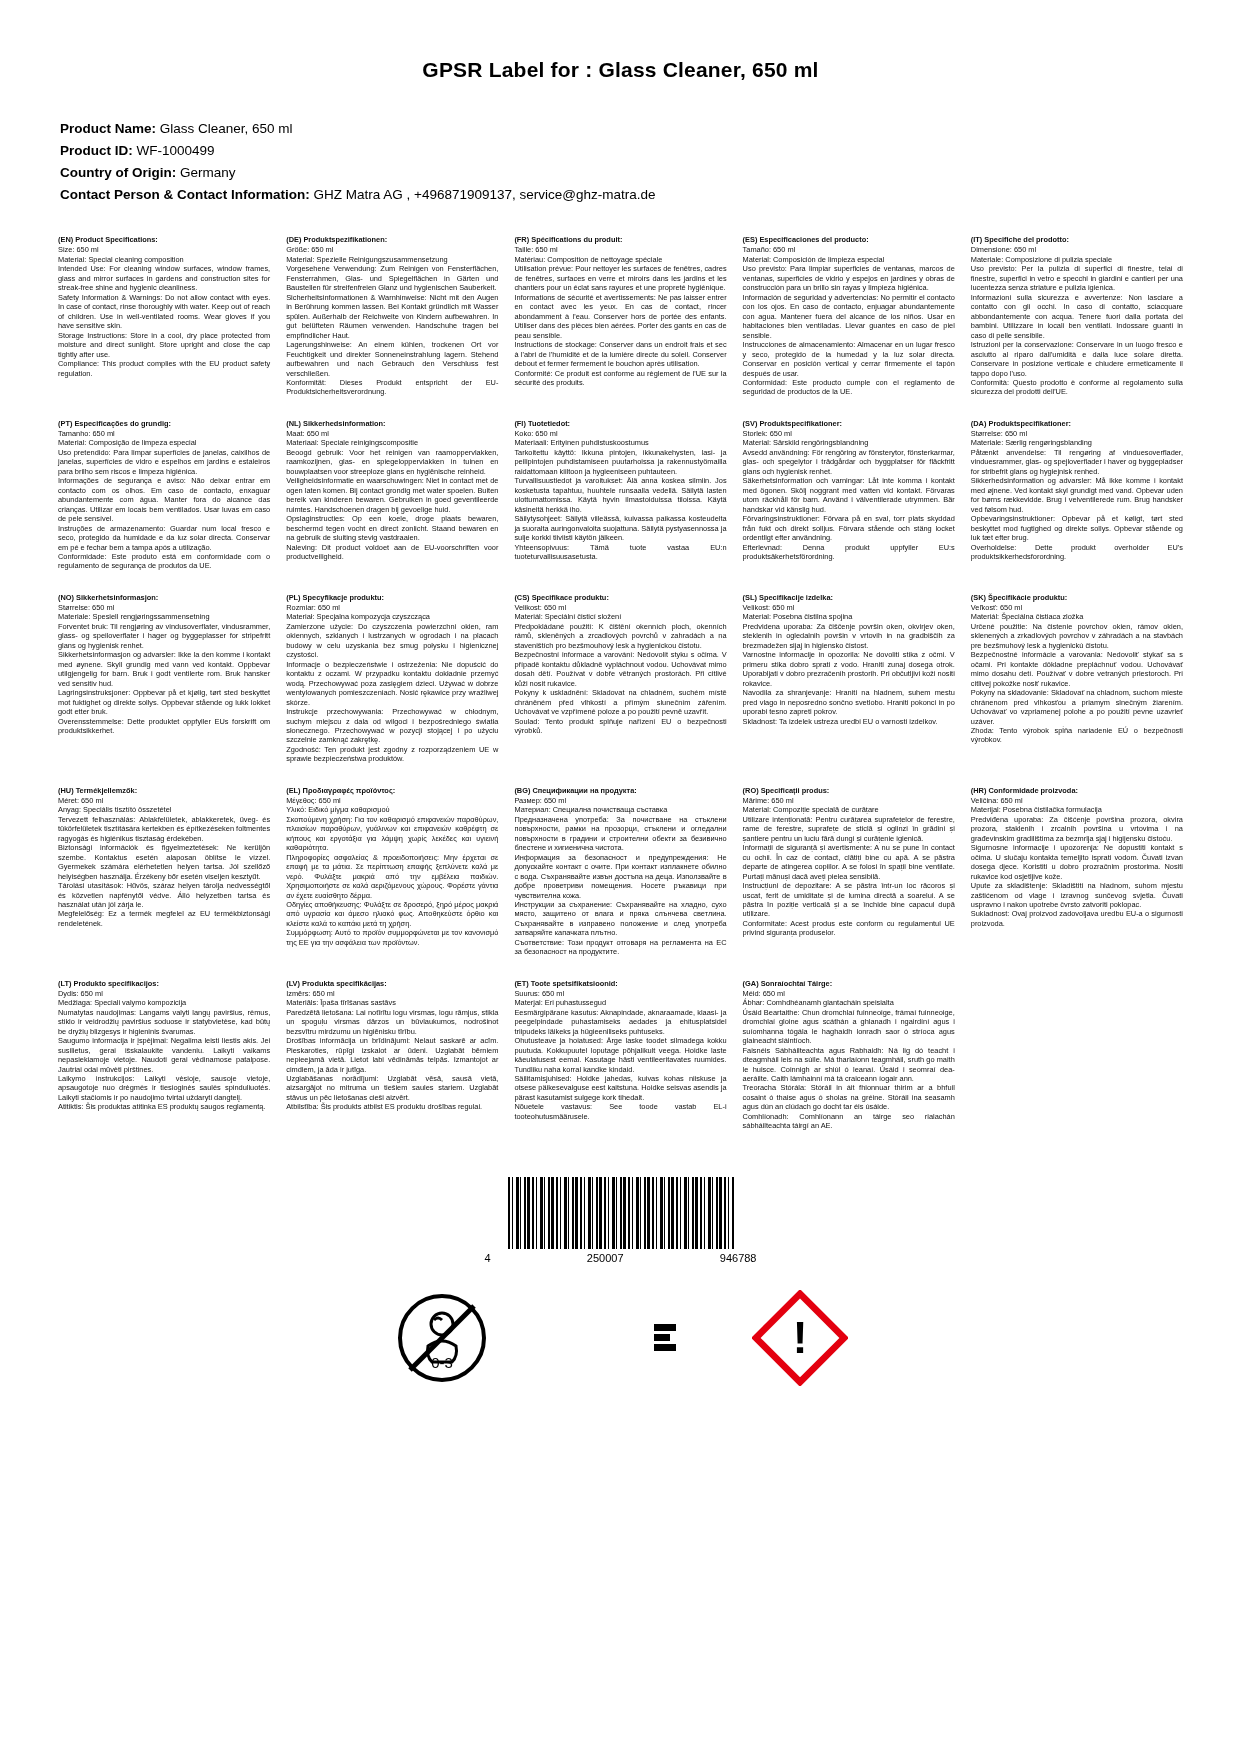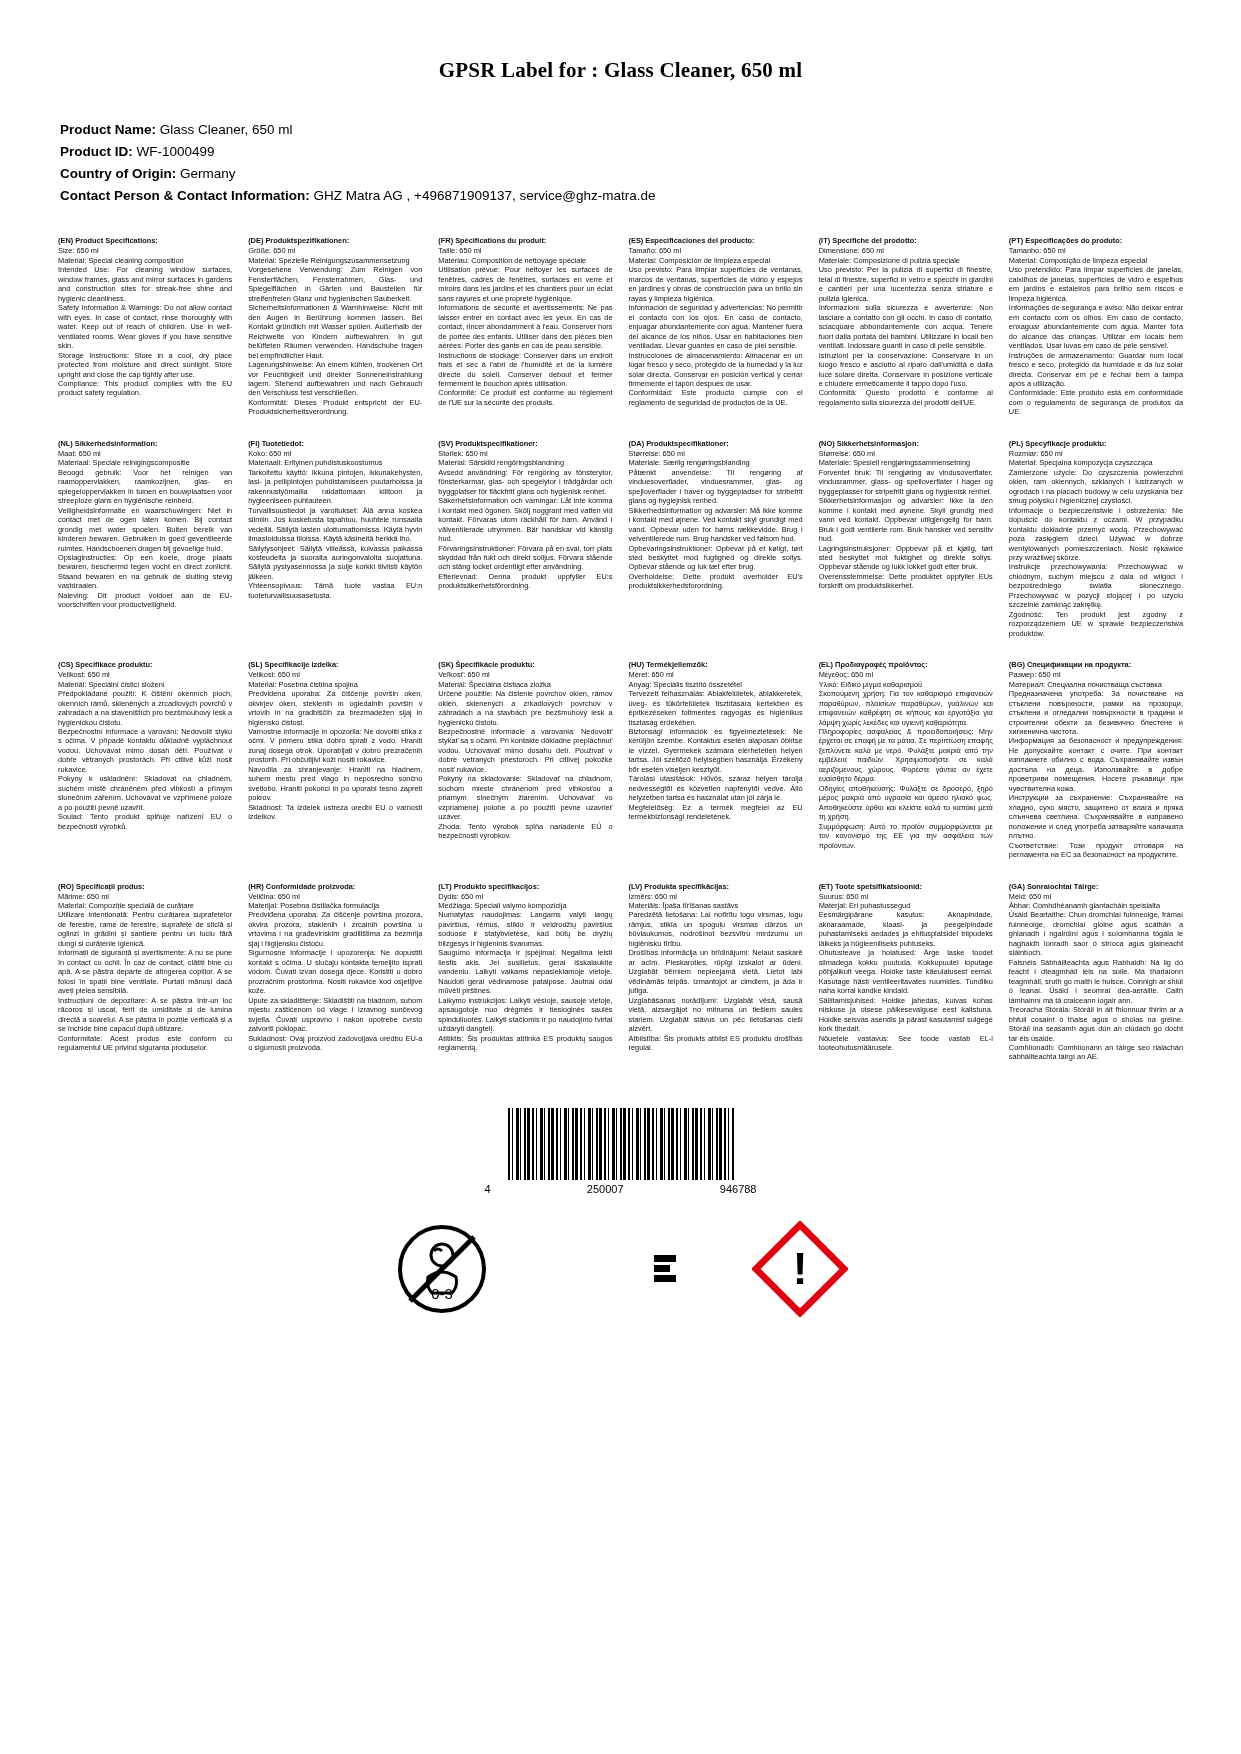--- a/index.html
+++ b/index.html
@@ -20,39 +20,38 @@
     box-sizing: border-box;
     padding: 44px 58px 20px 58px;
     position: relative;
   }
   .doc-title {
     text-align: center;
     font-size: 21px;
     font-weight: bold;
     letter-spacing: 0.2px;
     margin: 14px 0 36px 0;
-    font-family: Liberation Serif, serif;
   }
   .meta {
     margin: 0 0 30px 2px;
     font-size: 13.5px;
     line-height: 1.62;
   }
   .meta .row {
     white-space: nowrap;
   }
   .meta .lbl {
     font-weight: bold;
   }
   .meta .val {
     font-weight: normal;
   }
   .grid {
     display: grid;
-    grid-template-columns: repeat(6, 1fr);
+    grid-template-columns: repeat(5, 1fr);
     column-gap: 16px;
     row-gap: 22px;
     margin-top: 10px;
   }
   .cell {
     font-size: 7.4px;
     line-height: 1.28;
     color: #111;
     text-align: justify;
     overflow-wrap: break-word;
@@ -184,21 +183,21 @@
     <div class="cell">
       <span class="hdr">(IT) Specifiche del prodotto:</span>
       <span class="body">Dimensione: 650 ml
 Materiale: Composizione di pulizia speciale
 Uso previsto: Per la pulizia di superfici di finestre, telai di finestre, superfici in vetro e specchi in giardini e cantieri per una lucentezza senza striature e pulizia igienica.
 Informazioni sulla sicurezza e avvertenze: Non lasciare a contatto con gli occhi. In caso di contatto, sciacquare abbondantemente con acqua. Tenere fuori dalla portata dei bambini. Utilizzare in locali ben ventilati. Indossare guanti in caso di pelle sensibile.
 Istruzioni per la conservazione: Conservare in un luogo fresco e asciutto al riparo dall'umidità e dalla luce solare diretta. Conservare in posizione verticale e chiudere ermeticamente il tappo dopo l'uso.
 Conformità: Questo prodotto è conforme al regolamento sulla sicurezza dei prodotti dell'UE.</span>
     </div>
     <div class="cell">
-      <span class="hdr">(PT) Especificações do produto:</span>
+      <span class="hdr">(PT) Especificações do grundig:</span>
       <span class="body">Tamanho: 650 ml
 Material: Composição de limpeza especial
 Uso pretendido: Para limpar superfícies de janelas, caixilhos de janelas, superfícies de vidro e espelhos em jardins e estaleiros para brilho sem riscos e limpeza higiénica.
 Informações de segurança e aviso: Não deixar entrar em contacto com os olhos. Em caso de contacto, enxaguar abundantemente com água. Manter fora do alcance das crianças. Utilizar em locais bem ventilados. Usar luvas em caso de pele sensível.
 Instruções de armazenamento: Guardar num local fresco e seco, protegido da humidade e da luz solar directa. Conservar em pé e fechar bem a tampa após a utilização.
 Conformidade: Este produto está em conformidade com o regulamento de segurança de produtos da UE.</span>
     </div>
 
     <div class="cell">
       <span class="hdr">(NL) Sikkerhedsinformation:</span>

